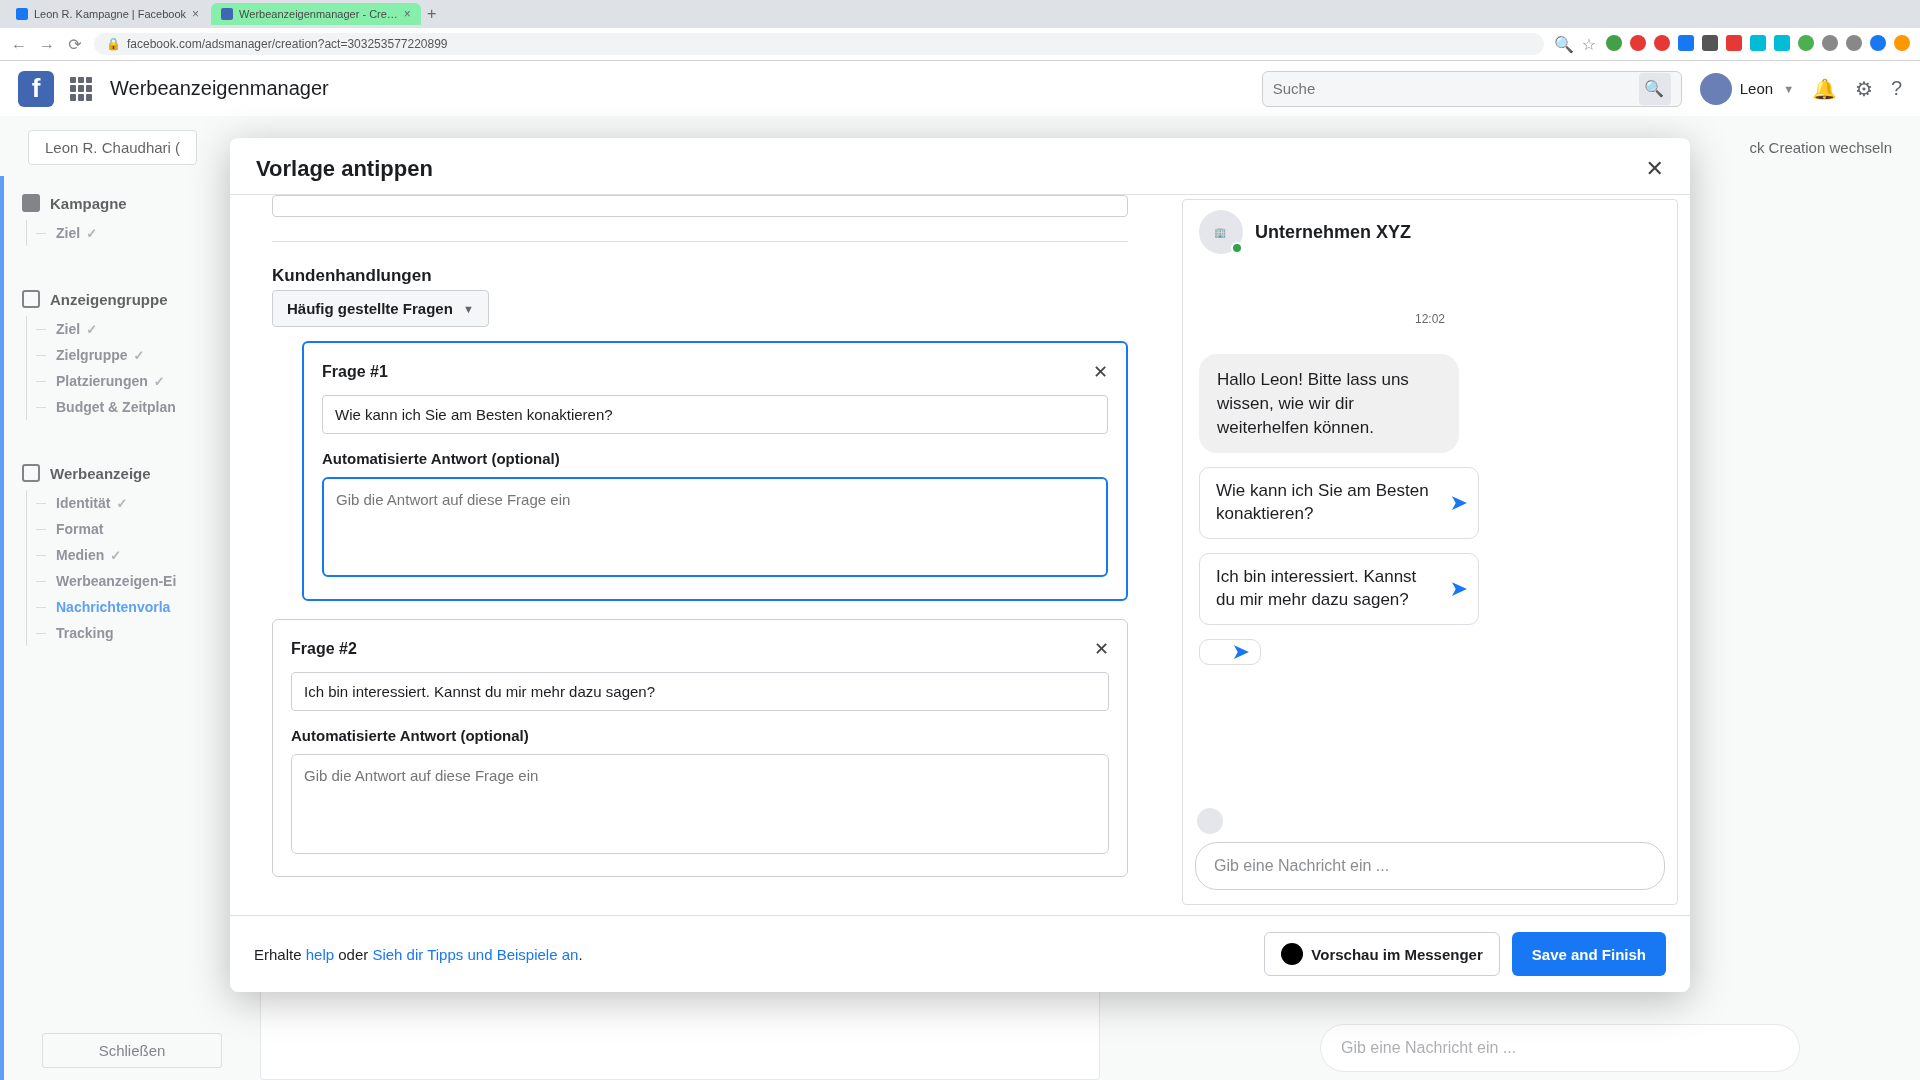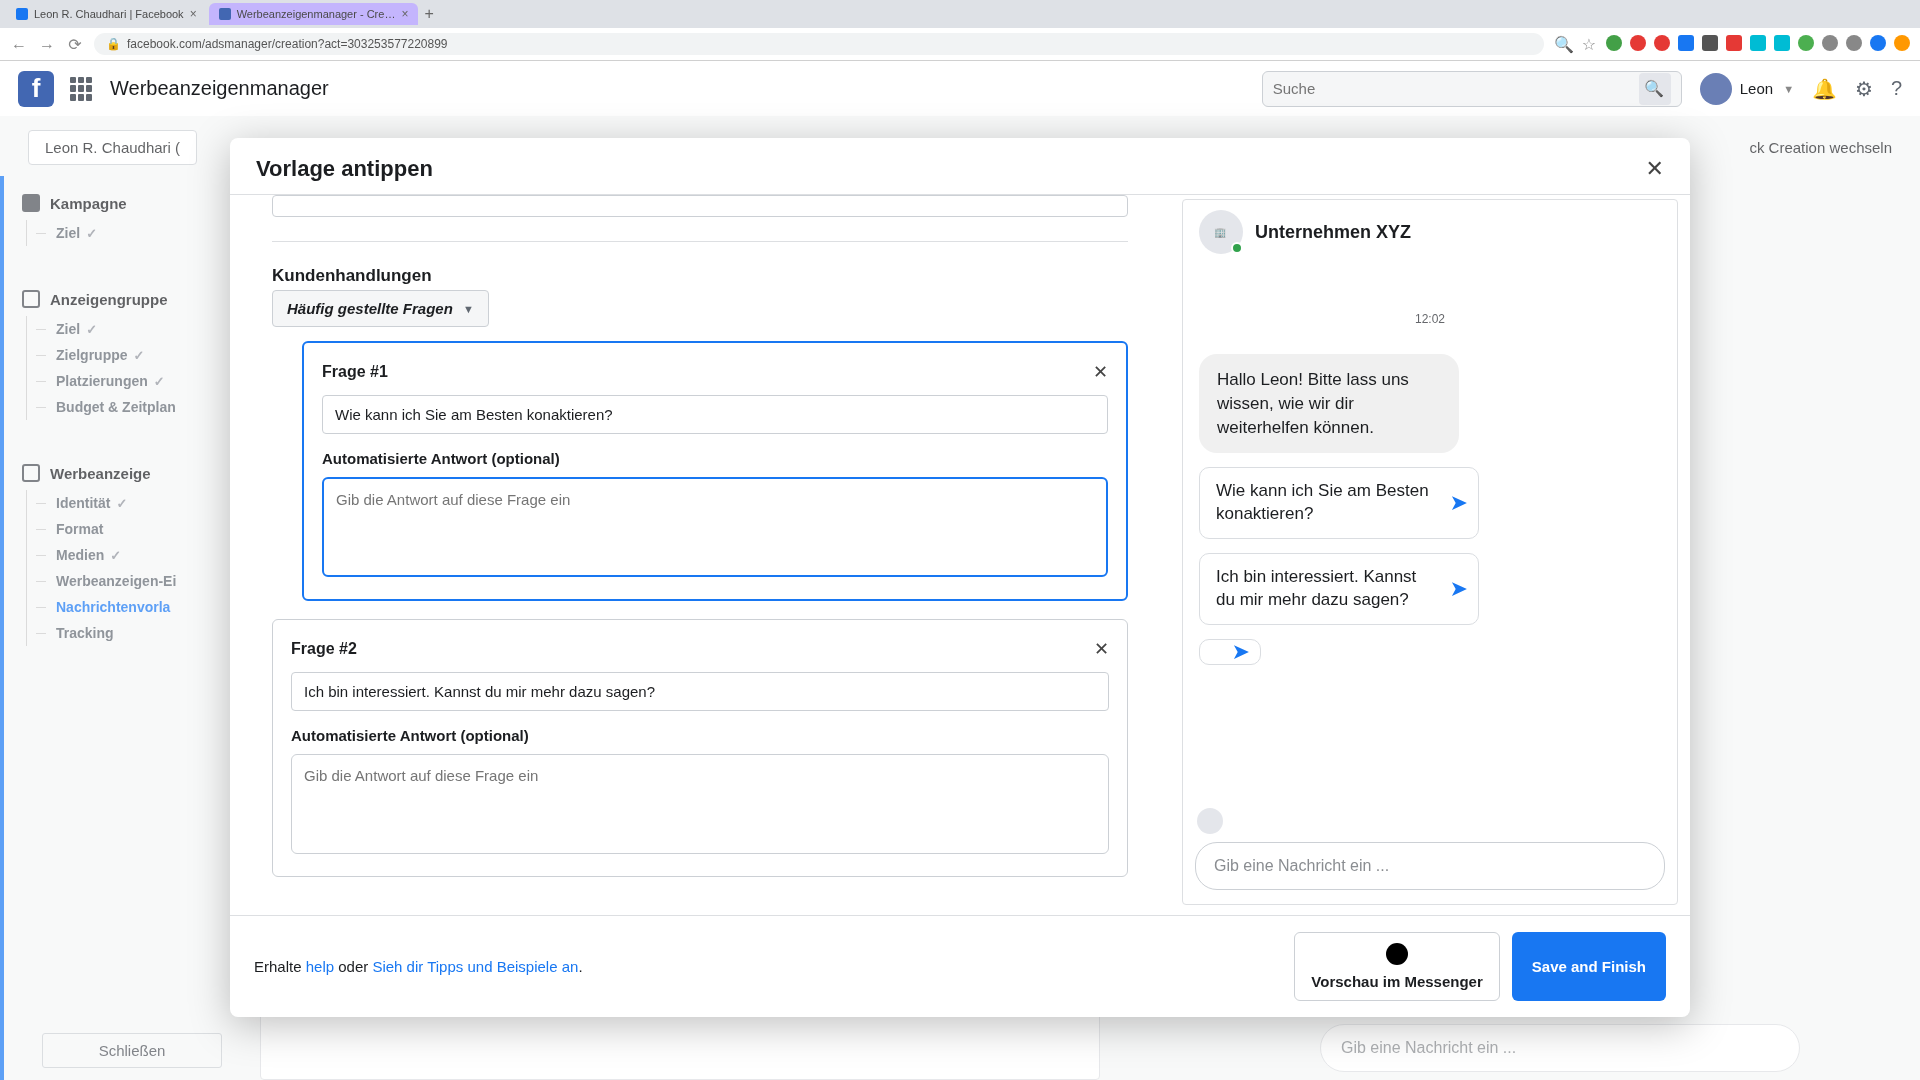--- a/index.html
+++ b/index.html
@@ -1,21 +1,21 @@
 <!DOCTYPE html>
 <html><head>
 <meta charset="utf-8">
 <style>
 * { margin: 0; padding: 0; box-sizing: border-box; font-family: Helvetica, Arial, sans-serif; }
 body { background: #fff; width: 1920px; height: 1080px; overflow: hidden; position: relative; }
 
 
 .browser-chrome { background: #f1f3f4; border-bottom: 1px solid #d0d0d0; }
 .tab-bar { display: flex; align-items: center; height: 28px; background: #dee1e6; padding: 0 6px; gap: 2px; }
-.tab { display: flex; align-items: center; background: #c4b5fd; border-radius: 6px 6px 0 0; padding: 4px 10px; gap: 6px; font-size: 11px; color: #4a4a4a; }
+.tab { display: flex; align-items: center; background: #86efac; border-radius: 6px 6px 0 0; padding: 4px 10px; gap: 6px; font-size: 11px; color: #4a4a4a; }
 .tab.inactive { background: #dee1e6; }
 .tab .favicon { width: 12px; height: 12px; background: #1877f2; border-radius: 2px; }
 .tab .favicon.fb { background: #1877f2; }
 .tab .close-x { font-size: 12px; color: #666; }
 .new-tab { color: #666; font-size: 16px; margin-left: 4px; }
 .addr-bar { display: flex; align-items: center; height: 32px; padding: 0 10px; gap: 10px; background: #fff; }
 .nav-btn { width: 18px; height: 18px; color: #888; font-size: 16px; text-align: center; }
 .url-box { flex: 1; display: flex; align-items: center; background: #f1f3f4; border-radius: 20px; padding: 4px 12px; font-size: 12px; color: #555; gap: 6px; }
 .lock { color: #888; font-size: 12px; }
 .ext-icons { display: flex; gap: 8px; }
@@ -67,21 +67,21 @@
 .form-col { flex: 1; padding: 0 24px 20px; overflow: hidden; }
 .preview-col { width: 520px; padding: 4px 12px 10px; display: flex; }
 .preview-frame { border: 1px solid #dddfe2; border-radius: 4px; flex: 1; display: flex; flex-direction: column; }
 
 .cut-input { border: 1px solid #ccd0d5; border-radius: 4px; height: 22px; margin: 0 18px; }
 .divider { height: 1px; background: #dddfe2; margin: 24px 18px; }
 
 .sec-title { font-size: 17px; font-weight: 700; color: #1c1e21; margin: 0 18px 4px; }
 .sec-desc { font-size: 15px; color: #1c1e21; margin: 0 18px 14px; line-height: 1.45; }
 
-.dropdown { display: inline-flex; align-items: center; gap: 10px; border: 1px solid #ccd0d5; border-radius: 4px; padding: 9px 14px; margin: 0 18px 14px; font-size: 15px; font-weight: 600; color: #1c1e21; background: #f5f6f7; font-style: italic; }
+.dropdown { display: inline-flex; align-items: center; gap: 10px; border: 1px solid #ccd0d5; border-radius: 4px; padding: 9px 14px; margin: 0 18px 14px; font-size: 15px; font-weight: 600; color: #1c1e21; background: #f5f6f7; }
 .dd-caret { font-size: 11px; color: #606770; }
 
 .card { border: 1px solid #ccd0d5; border-radius: 6px; margin: 0 18px 18px; padding: 18px; }
 .card.focused { border: 2px solid #1877f2; border-radius: 6px; margin-left: 48px; }
 .card-head { display: flex; justify-content: space-between; align-items: center; margin-bottom: 12px; }
 .card-title { font-size: 16px; font-weight: 700; color: #1c1e21; }
 .card-x { font-size: 18px; color: #444; cursor: pointer; }
 .q-input { width: 100%; border: 1px solid #ccd0d5; border-radius: 4px; padding: 10px 12px; font-size: 15px; color: #1c1e21; }
 .field-label { font-size: 15px; font-weight: 700; color: #1c1e21; margin: 16px 0 10px; }
 .ans-textarea { width: 100%; border: 1px solid #ccd0d5; border-radius: 6px; padding: 12px; font-size: 15px; color: #8a8d91; height: 100px; resize: none; }
@@ -99,32 +99,32 @@
 .ql-bubble { border: 1px solid #dadde1; border-radius: 10px; padding: 12px 44px 12px 16px; font-size: 17px; color: #1c1e21; position: relative; max-width: 280px; line-height: 1.35; }
 .send-ico { position: absolute; right: 10px; top: 50%; transform: translateY(-50%); color: #1877f2; font-size: 22px; }
 .pv-mini-ava { width: 26px; height: 26px; border-radius: 50%; background: #e4e6eb; position: absolute; left: 14px; bottom: 70px; }
 .pv-input { border: 1px solid #ccd0d5; border-radius: 22px; margin: 10px 12px 14px; padding: 14px 18px; font-size: 16px; color: #8a8d91; }
 
 
 .modal-footer { display: flex; justify-content: space-between; align-items: center; padding: 16px 24px; border-top: 1px solid #dddfe2; }
 .footer-left { font-size: 15px; color: #1c1e21; }
 .footer-left a { color: #1877f2; text-decoration: none; }
 .footer-right { display: flex; gap: 12px; }
-.btn-secondary { border: 1px solid #ccd0d5; background: #fff; border-radius: 6px; padding: 10px 16px; font-size: 15px; font-weight: 600; color: #1c1e21; display: flex; align-items: center; gap: 8px; flex-direction: column; }
+.btn-secondary { border: 1px solid #ccd0d5; background: #fff; border-radius: 6px; padding: 10px 16px; font-size: 15px; font-weight: 600; color: #1c1e21; display: flex; align-items: center; gap: 8px; }
 .msgr-ico { width: 22px; height: 22px; background: #000; border-radius: 50%; display: inline-block; }
 .btn-primary { background: #1877f2; color: #fff; border: none; border-radius: 6px; padding: 10px 20px; font-size: 15px; font-weight: 600; }
 </style>
 </head>
 <body>
 
 <div class="browser-chrome">
   <div class="tab-bar">
     <div class="tab inactive">
       <span class="favicon fb"></span>
-      <span>Leon R. Chaudhari | Facebook</span>
+      <span>Leon R. Kampagne | Facebook</span>
       <span class="close-x">×</span>
     </div>
     <div class="tab">
       <span class="favicon" style="background:#4267b2"></span>
       <span>Werbeanzeigenmanager - Cre…</span>
       <span class="close-x">×</span>
     </div>
     <span class="new-tab">+</span>
   </div>
   <div class="addr-bar">

